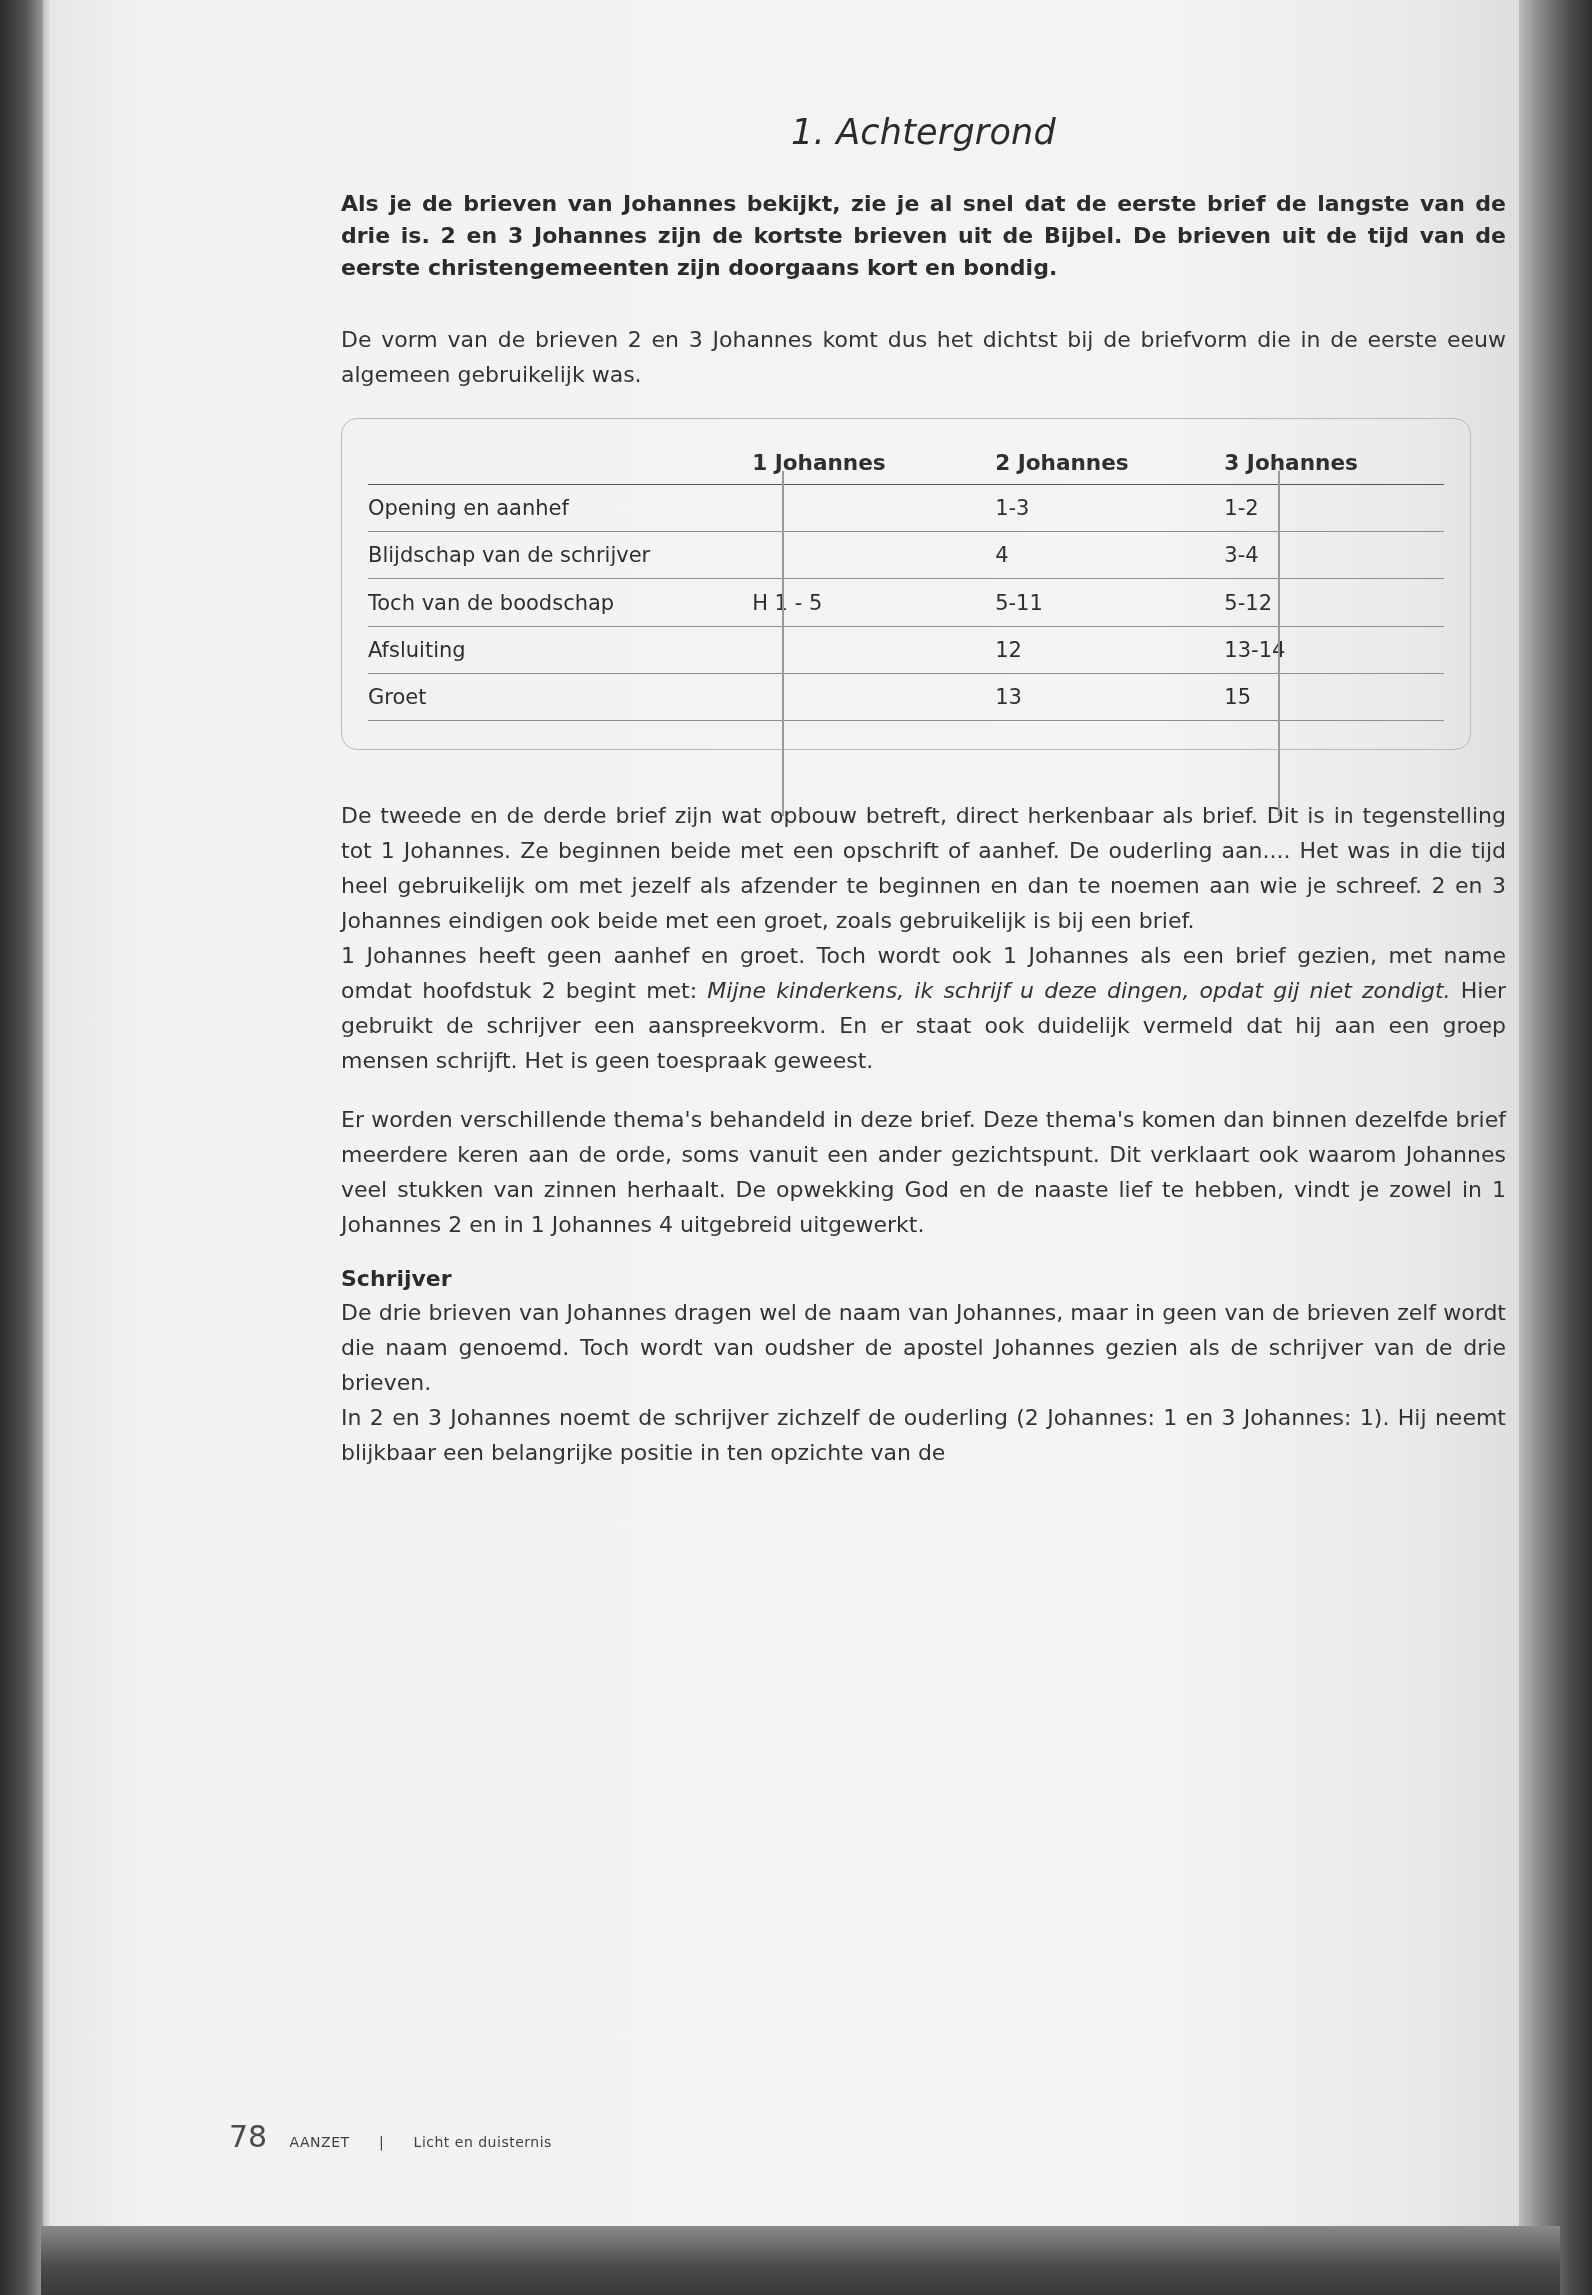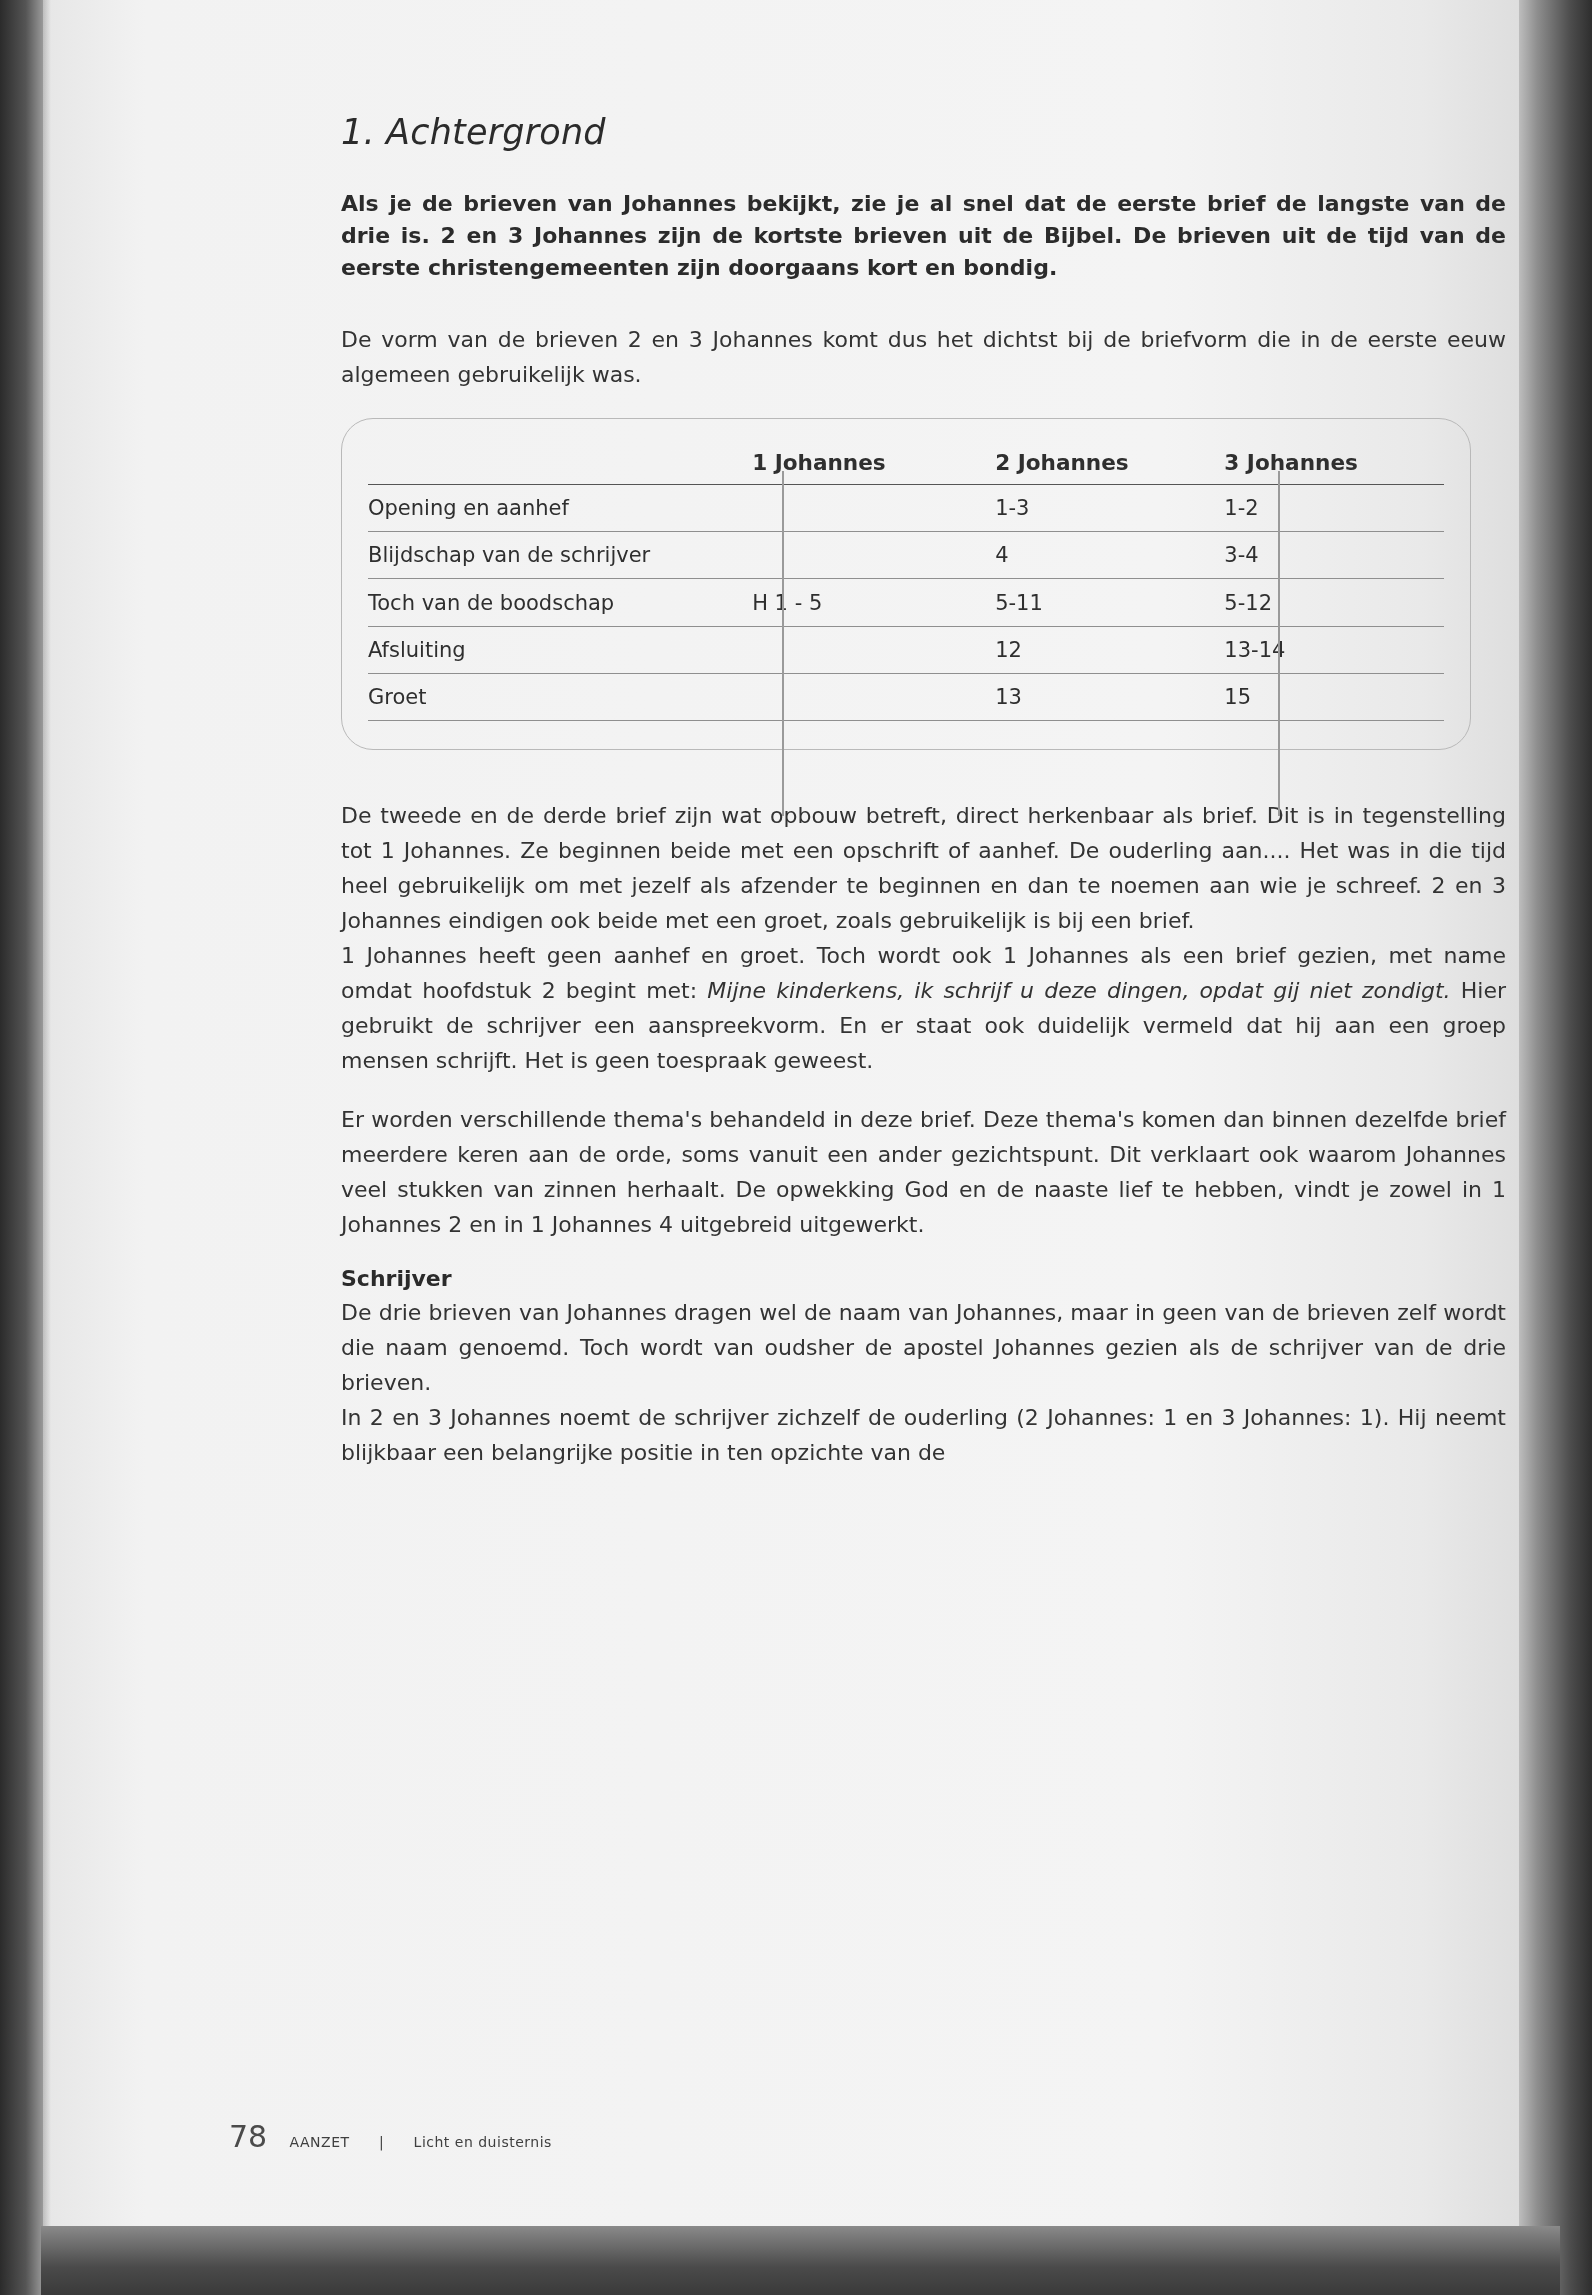--- a/index.html
+++ b/index.html
@@ -92,20 +92,21 @@
     color: #2e2e2e;
   }
   h1.title {
     font-family: "DejaVu Sans", "Liberation Sans", sans-serif;
     font-style: italic;
     font-weight: 400;
     font-size: 35px;
     margin: 0 0 36px 0;
     color: #2b2b2b;
     letter-spacing: 0.2px;
+    text-align: center;
   }
   p {
     margin: 0 0 24px 0;
     font-size: 22px;
     line-height: 35px;
     color: #333;
     text-align: justify;
   }
   p.lead {
     font-weight: bold;
@@ -121,21 +122,21 @@
     color: #2b2b2b;
   }
   em { font-style: italic; }
 
   
   .table-wrap {
     position: relative;
     margin: 26px 0 48px 0;
     width: 1130px;
     border: 1.7px solid #b9b9b9;
-    border-radius: 32px;
+    border-radius: 16px;
     padding: 31px 26px 28px 26px;
     box-sizing: border-box;
     background: transparent;
   }
   table.schema {
     border-collapse: collapse;
     width: 100%;
     font-size: 21px;
     color: #2f2f2f;
   }

